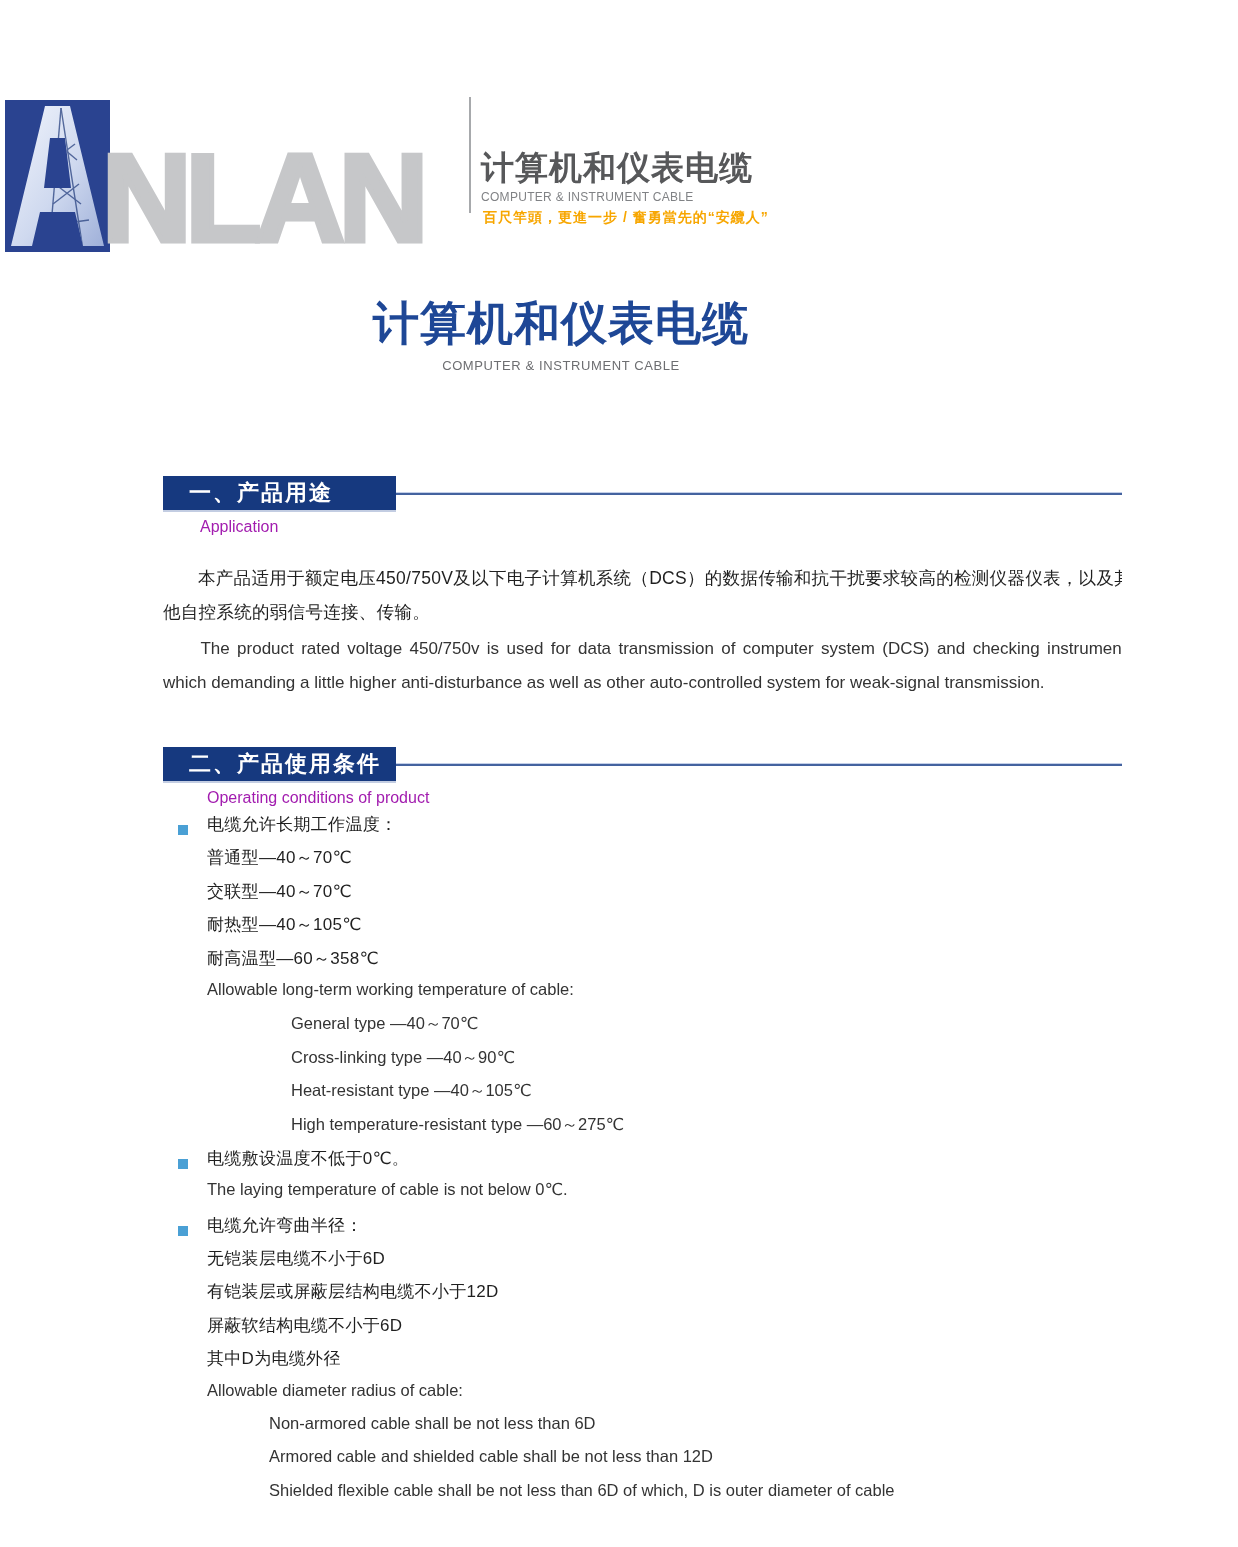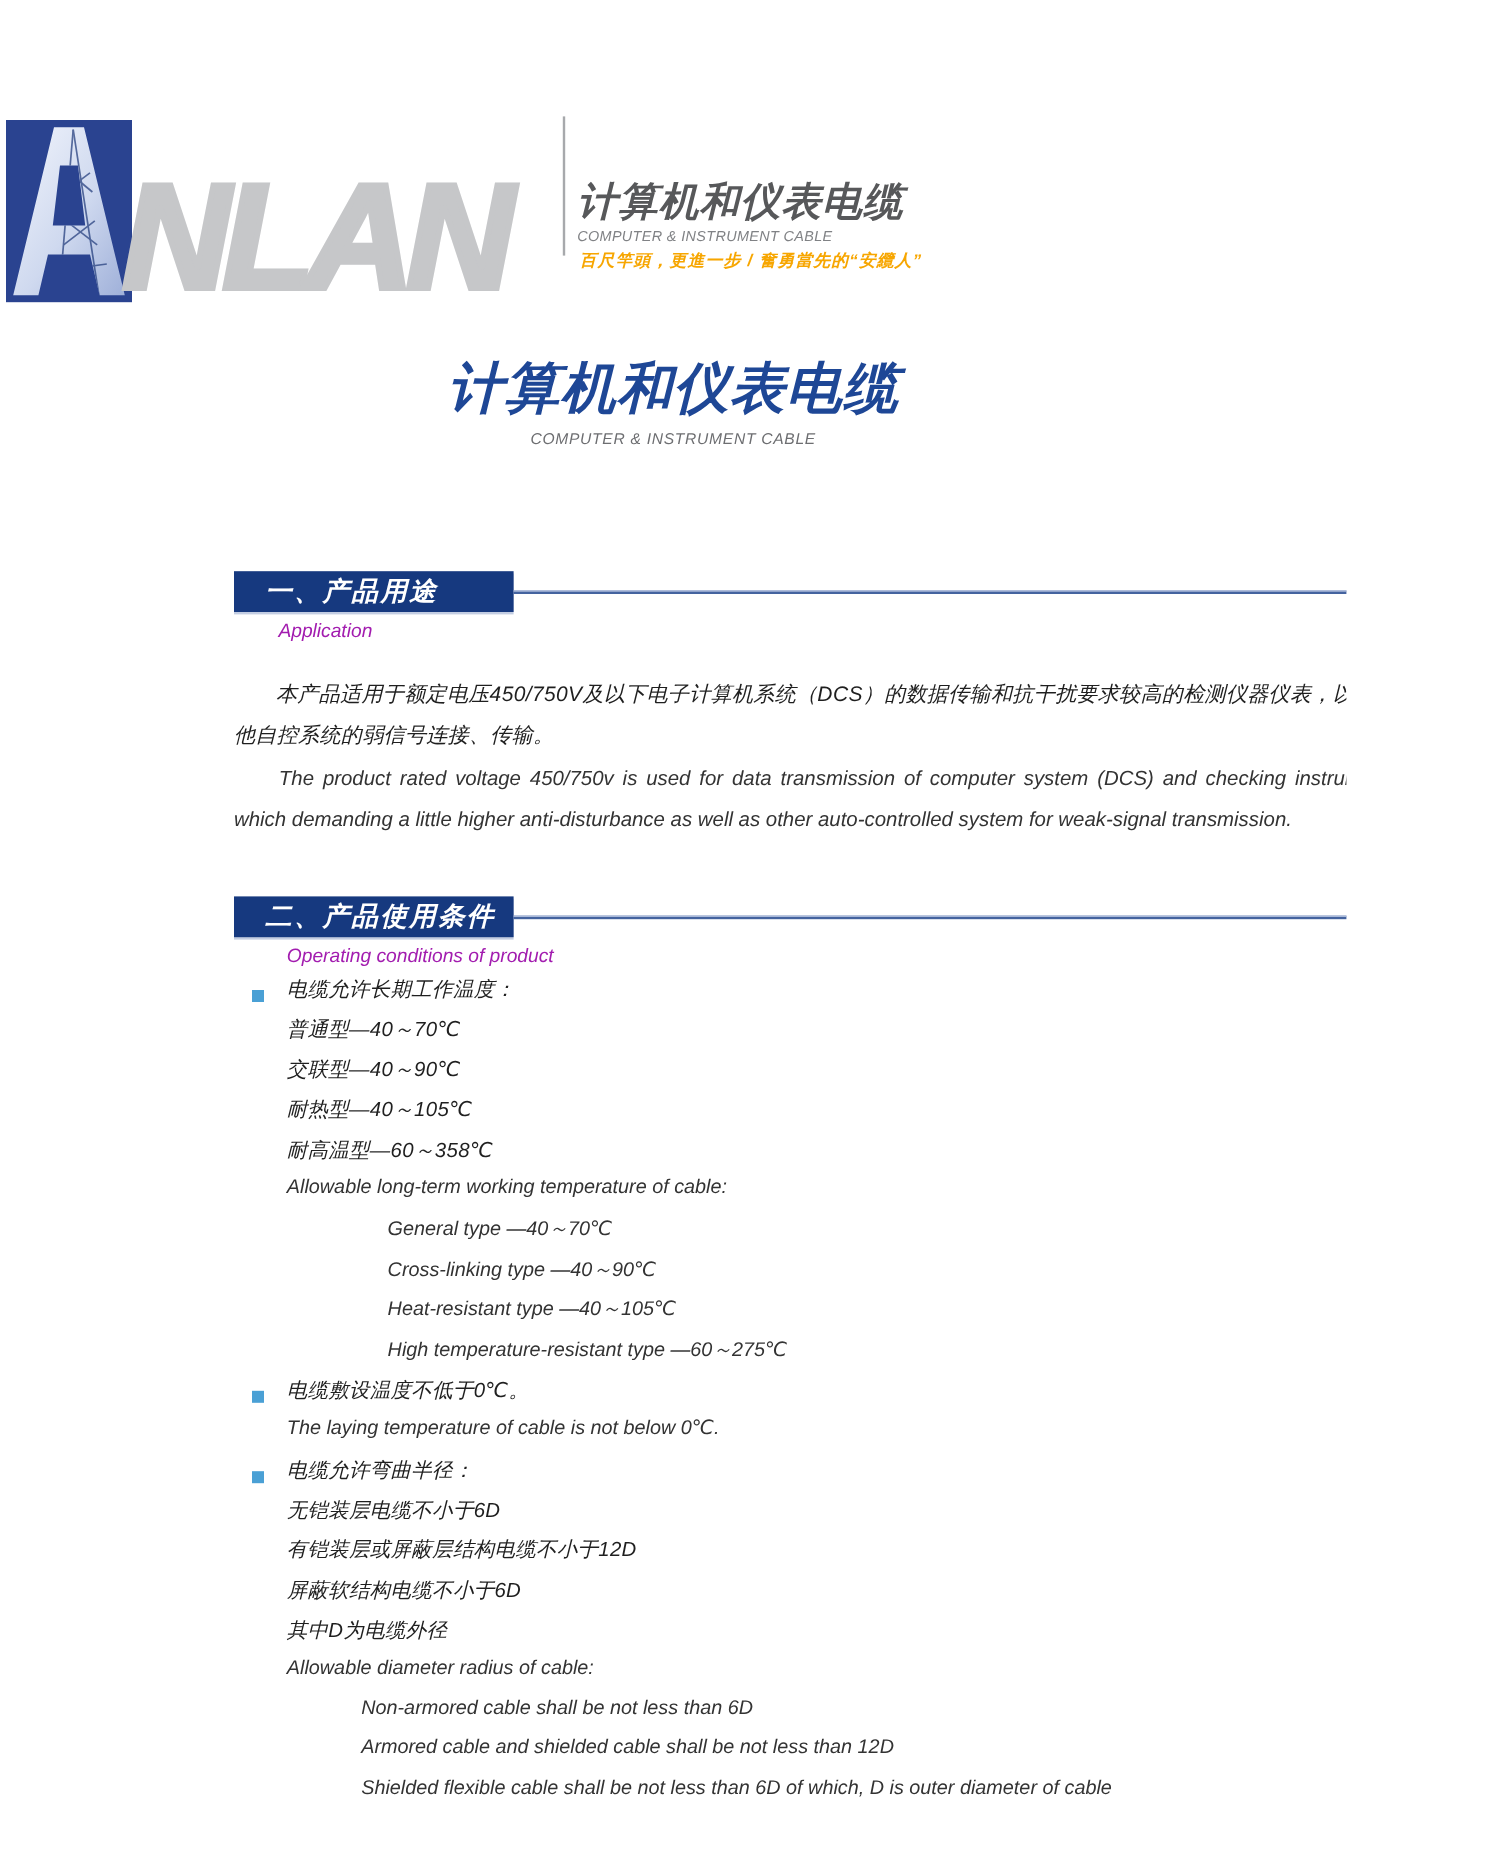--- a/index.html
+++ b/index.html
@@ -7,39 +7,39 @@
     --title-blue:#1e4796;
     --logo-blue:#2a4390;
     --logo-gray:#c6c7c9;
     --tagline-orange:#f7a600;
     --bullet-blue:#4aa0d5;
     --rule-blue:#44639f;
   }
   html,body{margin:0;padding:0;background:#fff;}
   .page{
     position:relative;width:1122px;height:1547px;background:#fff;overflow:hidden;
-    font-family:"Liberation Sans","DejaVu Sans",sans-serif;color:#242424;font-style:italic;
+    font-family:"Liberation Sans","DejaVu Sans",sans-serif;color:#242424;
   }
   
   .logo-a-box{position:absolute;left:5px;top:100px;width:105px;height:152px;}
   .logo-rest{
     position:absolute;left:102px;top:136px;font-size:124px;line-height:1;font-weight:bold;
     color:var(--logo-gray);letter-spacing:-6px;-webkit-text-stroke:5px var(--logo-gray);
   }
   .header-divider{position:absolute;left:469px;top:97px;width:2px;height:116px;background:#a7a9ac;}
   .header-title-cn{position:absolute;left:481px;top:146px;font-size:33px;font-weight:bold;color:#57585a;letter-spacing:1px;}
   .header-title-en{position:absolute;left:481px;top:190px;font-size:12px;color:#808285;letter-spacing:.3px;}
   .header-tagline{position:absolute;left:483px;top:209px;font-size:14px;font-weight:bold;color:var(--tagline-orange);letter-spacing:1px;}
   .corner-box{position:absolute;left:1135px;top:100px;width:103px;height:152px;}
   
   .doc-title{position:absolute;left:0;top:300px;width:100%;text-align:center;}
   .doc-title-cn{font-size:46px;line-height:1;font-weight:bold;color:var(--title-blue);letter-spacing:1px;margin:0;}
   .doc-title-en{margin-top:12px;font-size:13px;color:#6d6e71;letter-spacing:.6px;}
   
-  .section{position:absolute;left:163px;width:972px;margin-left:32px;}
+  .section{position:absolute;left:163px;width:972px;}
   .sec-application{top:476px;}
   .sec-conditions{top:747px;}
   .sec-head-row{display:flex;align-items:center;}
   .sec-head-box{
     width:233px;height:34px;box-sizing:border-box;background:var(--brand-navy);
     color:#fff;font-size:22px;font-weight:bold;letter-spacing:2px;
     display:flex;align-items:center;padding-left:26px;box-shadow:0 2px 0 #c3cde2;
   }
   .sec-rule{flex:1;height:2px;background:var(--rule-blue);border-top:1px solid #c3cfe8;}
   .sec-sub{margin:8px 0 0 37px;font-size:16px;color:#a21caf;}
@@ -128,21 +128,21 @@
     <div class="sec-sub ops">Operating conditions of product</div>
     <div class="cond-list">
         <div class="cond-line cn">
           <span class="sq"></span>
           <span>电缆允许长期工作温度：</span>
         </div>
         <div class="cond-line cn">
           <span>普通型—40～70℃</span>
         </div>
         <div class="cond-line cn">
-          <span>交联型—40～90℃</span>
+          <span>交联型—40～70℃</span>
         </div>
         <div class="cond-line cn">
           <span>耐热型—40～105℃</span>
         </div>
         <div class="cond-line cn">
           <span>耐高温型—60～358℃</span>
         </div>
         <div class="cond-line en">
           <span>Allowable long-term working temperature of cable:</span>
         </div>

